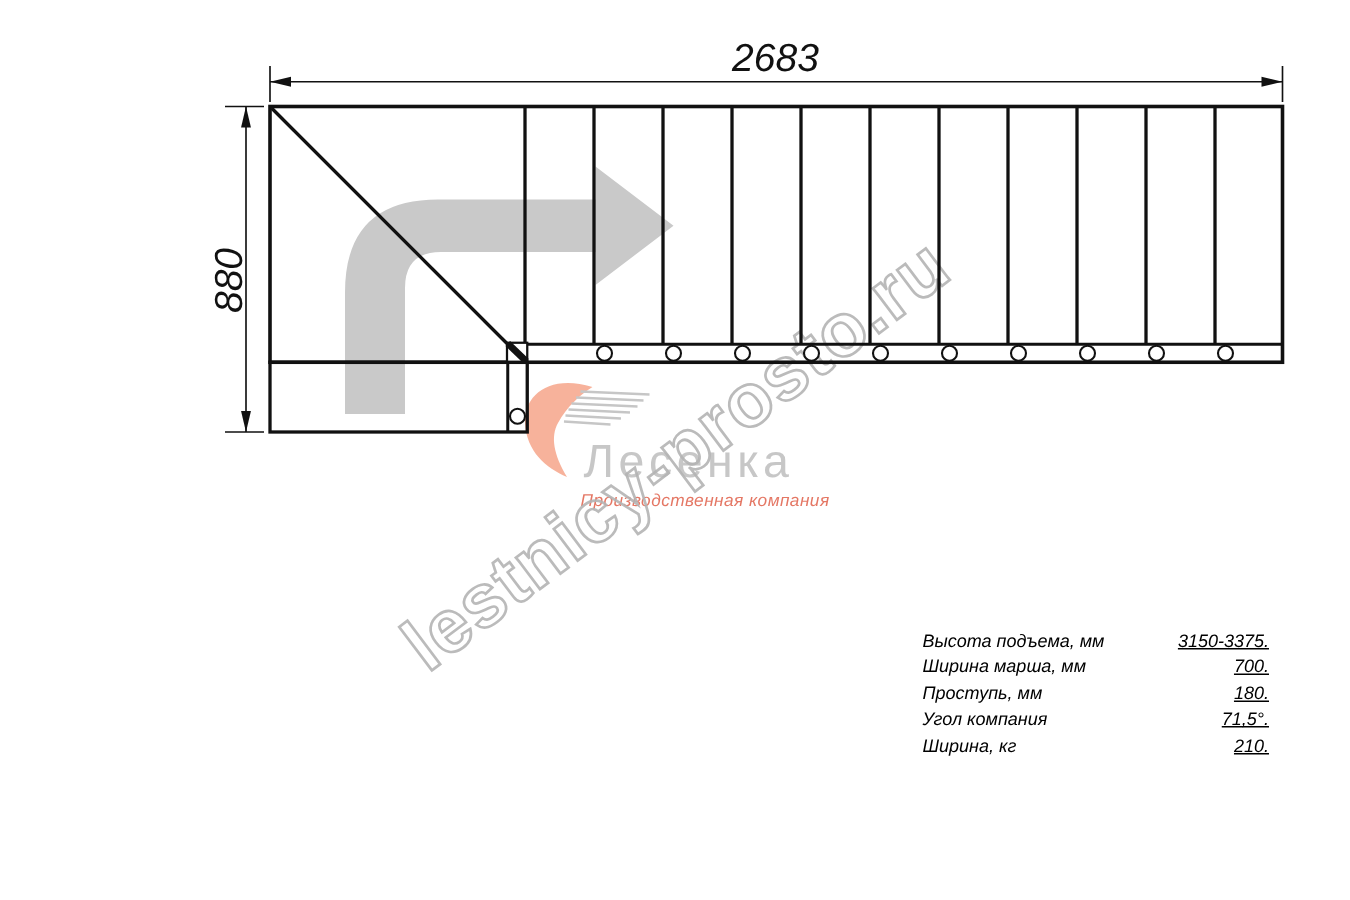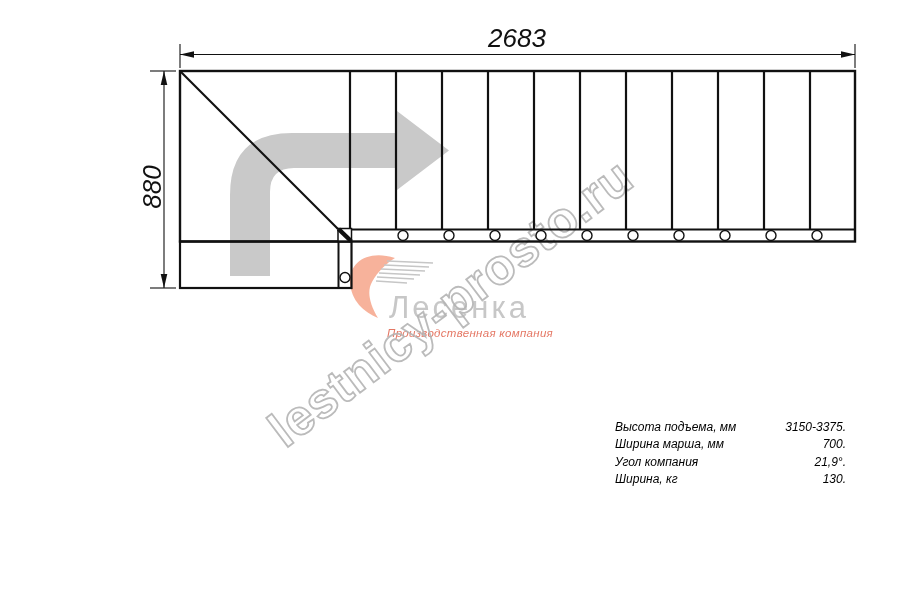--- a/index.html
+++ b/index.html
@@ -33,21 +33,21 @@
     font-style: italic;
     line-height: 17.4px;
     color: #000000;
   }
   .specs .row {
     display: flex;
     justify-content: space-between;
     white-space: nowrap;
   }
   .specs .lbl { text-align: left; }
-  .specs .val { text-align: right; margin-left: 8px; }
+  .specs .val { text-align: right; margin-left: 8px; text-decoration: underline; }
 </style>
 </head>
 <body>
 
 <div class="screen">
 
   <svg class="drawing-svg" viewBox="0 0 900 600">
 
     <path d="M230,276 L230,195 Q230,133 292,133 L397,133 L397,111 L449,150.5 L397,190 L397,168 L294,168 Q270,168 270,192 L270,276 Z" fill="#c9c9c9"></path>
 
@@ -136,22 +136,26 @@
   <div class="specs">
     <div class="row">
       <span class="lbl">Высота подъема, мм</span>
       <span class="val">3150-3375.</span>
     </div>
     <div class="row">
       <span class="lbl">Ширина марша, мм</span>
       <span class="val">700.</span>
     </div>
     <div class="row">
+      <span class="lbl">Проступь, мм</span>
+      <span class="val">180.</span>
+    </div>
+    <div class="row">
       <span class="lbl">Угол компания</span>
-      <span class="val">21,9°.</span>
+      <span class="val">71,5°.</span>
     </div>
     <div class="row">
       <span class="lbl">Ширина, кг</span>
-      <span class="val">130.</span>
+      <span class="val">210.</span>
     </div>
   </div>
 
 </div>
 
 </body></html>

